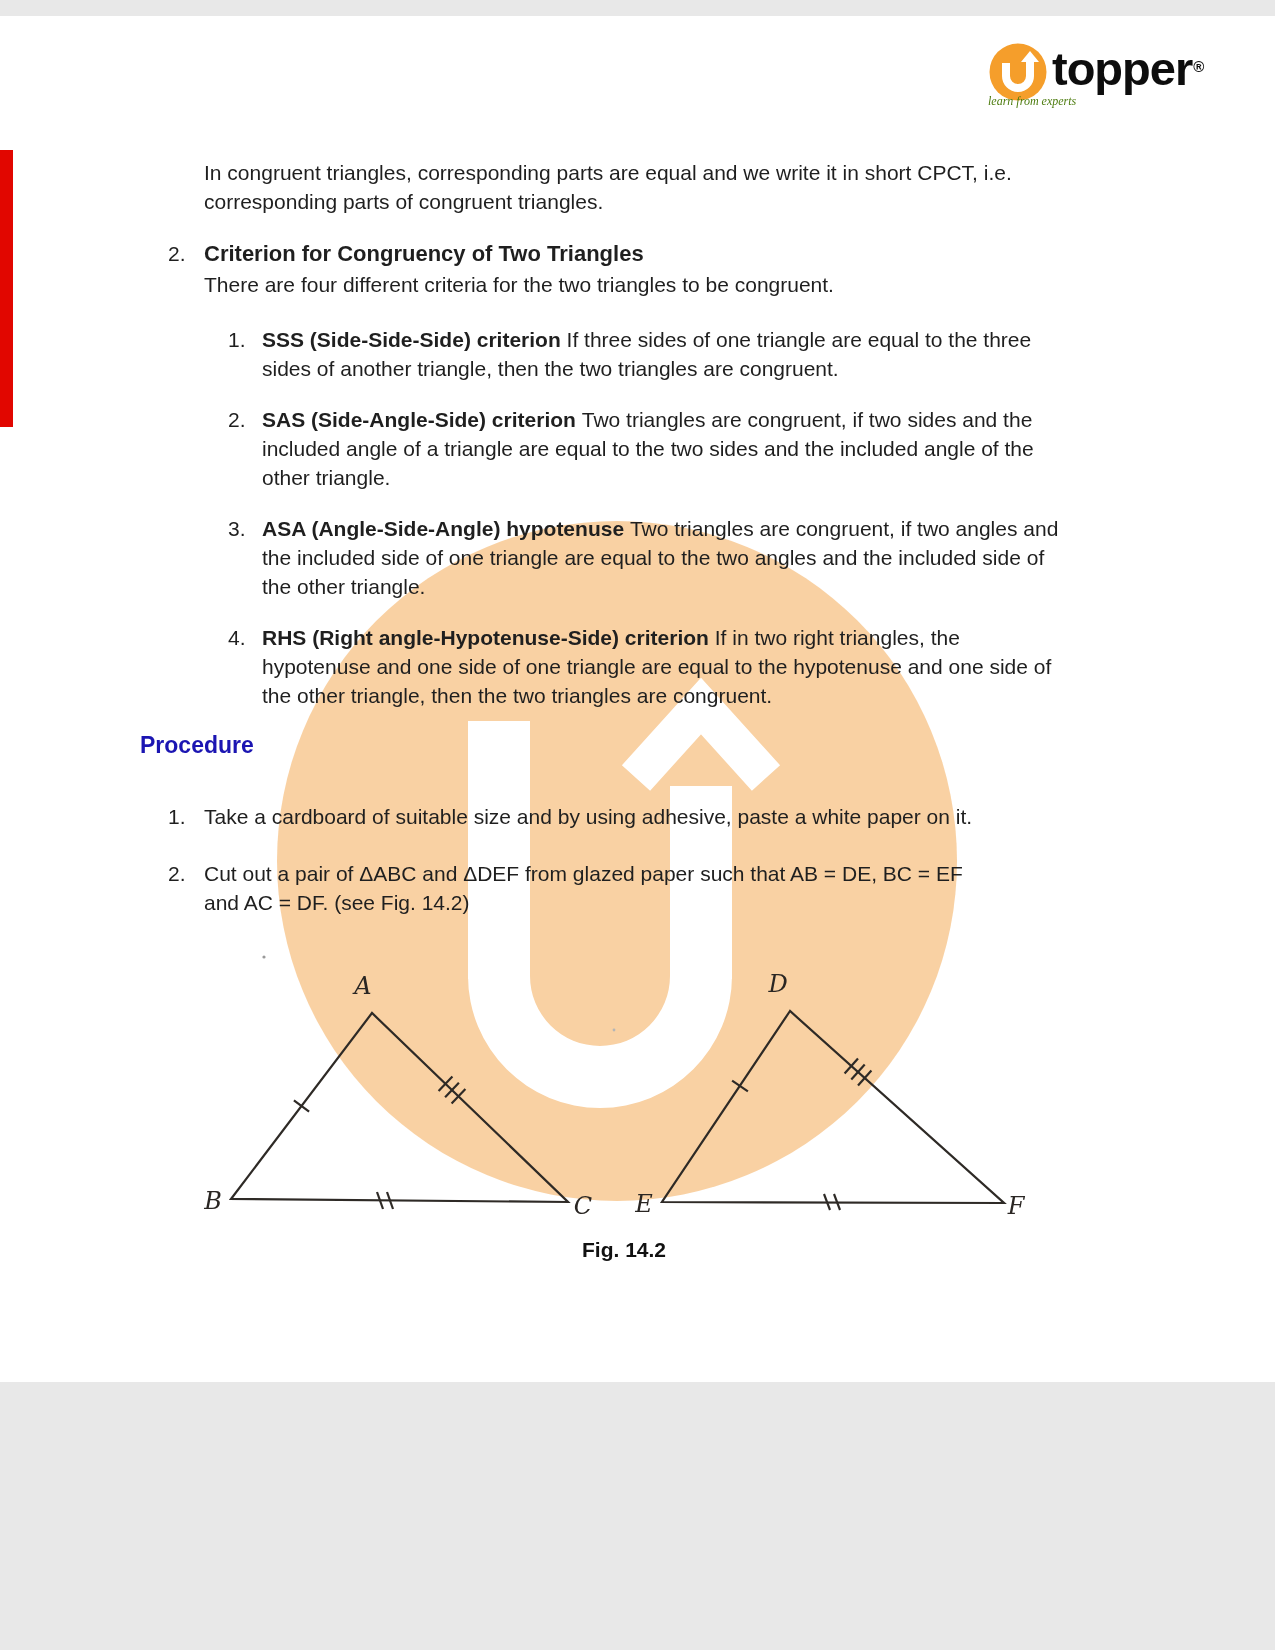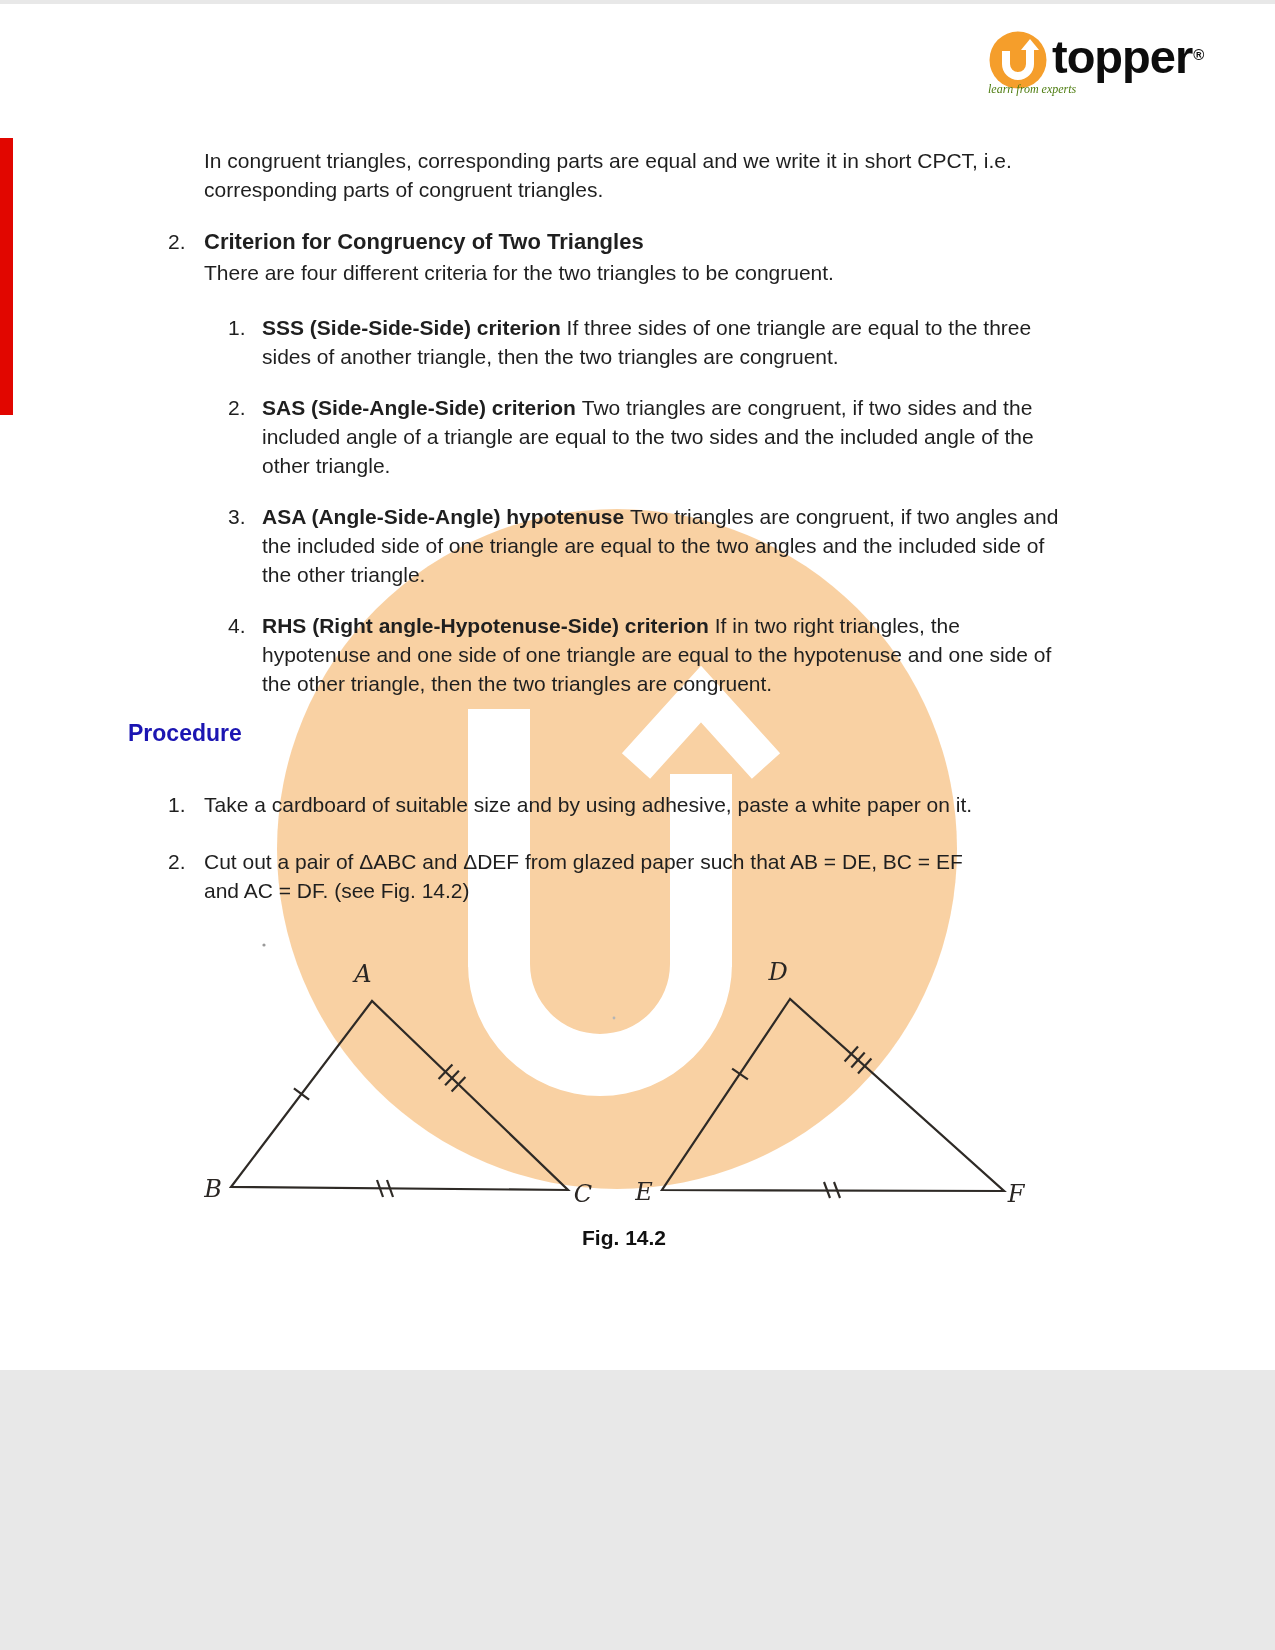--- a/index.html
+++ b/index.html
@@ -1,19 +1,19 @@
 <!DOCTYPE html>
 <html><head>
 <meta charset="utf-8">
 <style>
   html,body{margin:0;padding:0;background:#e8e8e8;}
   .page{
     position:relative;
     width:1275px;height:1366px;
-    margin:4px auto;
+    margin:16px auto;
     background:#ffffff;
     font-family:"Liberation Sans",sans-serif;
     color:#1f1f1f;
     overflow:hidden;
   }
   
   .red-bar{position:absolute;left:0;top:134px;width:13px;height:277px;background:#e10600;z-index:3;}
 
   
   .logo-wrap{position:absolute;left:988px;top:24px;width:235px;height:80px;z-index:3;}
@@ -27,21 +27,21 @@
   .watermark{position:absolute;left:0;top:0;width:1275px;height:1650px;z-index:0;pointer-events:none;}
 
   .content-layer{position:absolute;left:0;top:0;width:1275px;height:1650px;z-index:1;}
 
   .textblock{position:absolute;font-size:21px;line-height:29px;}
   .row{position:absolute;display:flex;font-size:21px;line-height:29px;}
   .row .num{flex:0 0 34px;}
   .row .numw{flex:0 0 36px;}
   b.crit-name::after{content:" ";}
   .section-title{font-weight:bold;font-size:22px;text-align:center;}
-  .procedure{position:absolute;left:128px;top:716px;font-weight:bold;font-size:23px;color:#1b15b2;}
+  .procedure{position:absolute;left:140px;top:716px;font-weight:bold;font-size:23px;color:#1b15b2;}
   .caption{position:absolute;left:544px;top:1222px;width:160px;text-align:center;font-weight:bold;font-size:21px;color:#111;}
 
   .figure{position:absolute;left:190px;top:918px;width:840px;height:292px;}
   .fig-line{stroke:#2e2a26;stroke-width:2.2;fill:none;}
   .fig-label{font-family:"DejaVu Serif",serif;font-style:italic;font-size:24px;fill:#2a2623;}
 </style>
 </head>
 <body>
 
 <div class="page">

